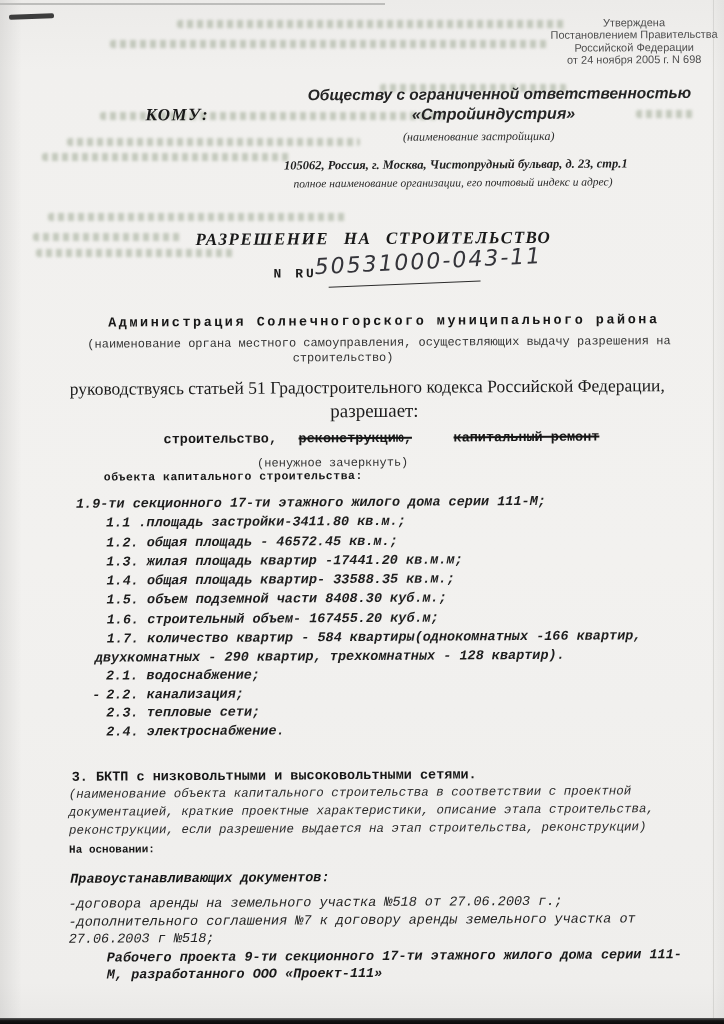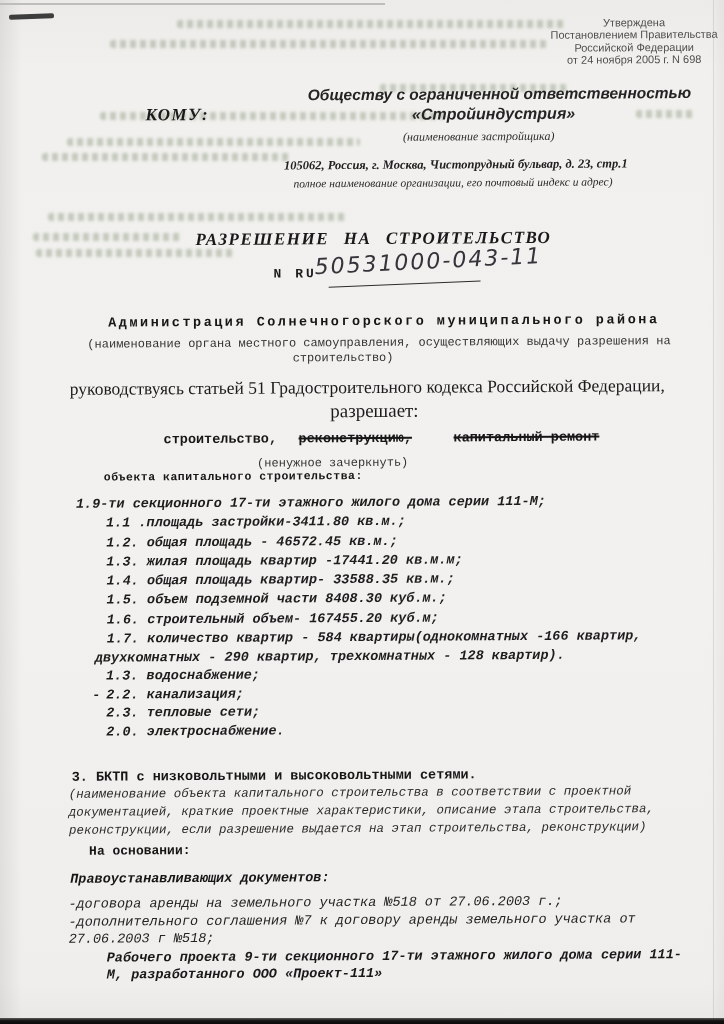--- a/index.html
+++ b/index.html
@@ -65,21 +65,21 @@
   .sec1{left:76px;top:493px;font-size:13.5px;color:#1d1d1d;}
   .sec1 .ind{padding-left:30px;}
   .sec1 .ind2{padding-left:18px;}
   .sec2{left:73px;top:666px;font-size:13.5px;color:#1d1d1d;}
   .sec2 .tline{line-height:18.6px;}
   .sec2 .ind{padding-left:32px;}
   .s2-22{position:relative;}
   .dash2{position:absolute;left:18px;top:0;}
   .sec3-h{left:70px;top:768px;font-size:13.5px;color:#161616;}
   .sec3-notes{left:67px;top:784px;font-size:12.5px;line-height:18px;color:#2b2b2b;}
-  .basis{left:76px;top:842px;font-size:13px;color:#161616;padding-left:11px;}
+  .basis{left:56px;top:842px;font-size:11px;color:#161616;padding-left:11px;}
   .docs-label{left:68px;top:870px;font-size:13.5px;color:#161616;}
   .doc-lines{left:66px;top:894px;font-size:13.5px;line-height:17.5px;color:#242424;}
   .project{left:104px;top:948px;font-size:13.5px;line-height:17px;color:#191919;}
 
   
   .top-edge{left:0;top:3px;width:385px;height:1.5px;background:#bdbdbb;}
   .corner-mark{left:9px;top:14px;width:45px;height:4.5px;background:#3d3d3d;border-radius:2px;transform:rotate(-2deg);}
   .bottom-bar{left:0;bottom:0;width:724px;height:6px;background:linear-gradient(180deg,#5a5a5a 0,#141414 45%,#0a0a0a 100%);}
   .right-edge{right:10px;top:0;width:1.5px;height:1024px;background:rgba(120,120,118,.18);}
   .ghost{position:absolute;height:8px;border-radius:3px;
@@ -145,27 +145,27 @@
       <div class="tline ind">1.2. общая площадь - 46572.45 кв.м.;</div>
       <div class="tline ind">1.3. жилая площадь квартир -17441.20 кв.м.м;</div>
       <div class="tline ind">1.4. общая площадь квартир- 33588.35 кв.м.;</div>
       <div class="tline ind">1.5. объем подземной части 8408.30 куб.м.;</div>
       <div class="tline ind">1.6. строительный объем- 167455.20 куб.м;</div>
       <div class="tline ind">1.7. количество квартир - 584 квартиры(однокомнатных -166 квартир,</div>
       <div class="tline ind2">двухкомнатных - 290 квартир, трехкомнатных - 128 квартир).</div>
     </div>
 
     <div class="abs sec2 mono b it">
-      <div class="tline ind">1.3. водоснабжение;</div>
+      <div class="tline ind">2.1. водоснабжение;</div>
       <div class="tline ind s2-22">
         <span class="dash2">-</span>
         <span>2.2. канализация;</span>
       </div>
       <div class="tline ind">2.3. тепловые сети;</div>
-      <div class="tline ind">2.0. электроснабжение.</div>
+      <div class="tline ind">2.4. электроснабжение.</div>
     </div>
 
     <div class="abs sec3-h mono b nw">3. БКТП с низковольтными и высоковольтными сетями.</div>
     <div class="abs sec3-notes mono it">
       <div class="nw">(наименование объекта капитального строительства в соответствии с проектной</div>
       <div class="nw">документацией, краткие проектные характеристики, описание этапа  строительства,</div>
       <div class="nw">реконструкции, если разрешение выдается на этап строительства, реконструкции)</div>
     </div>
 
     <div class="abs basis mono b nw">На основании:</div>

